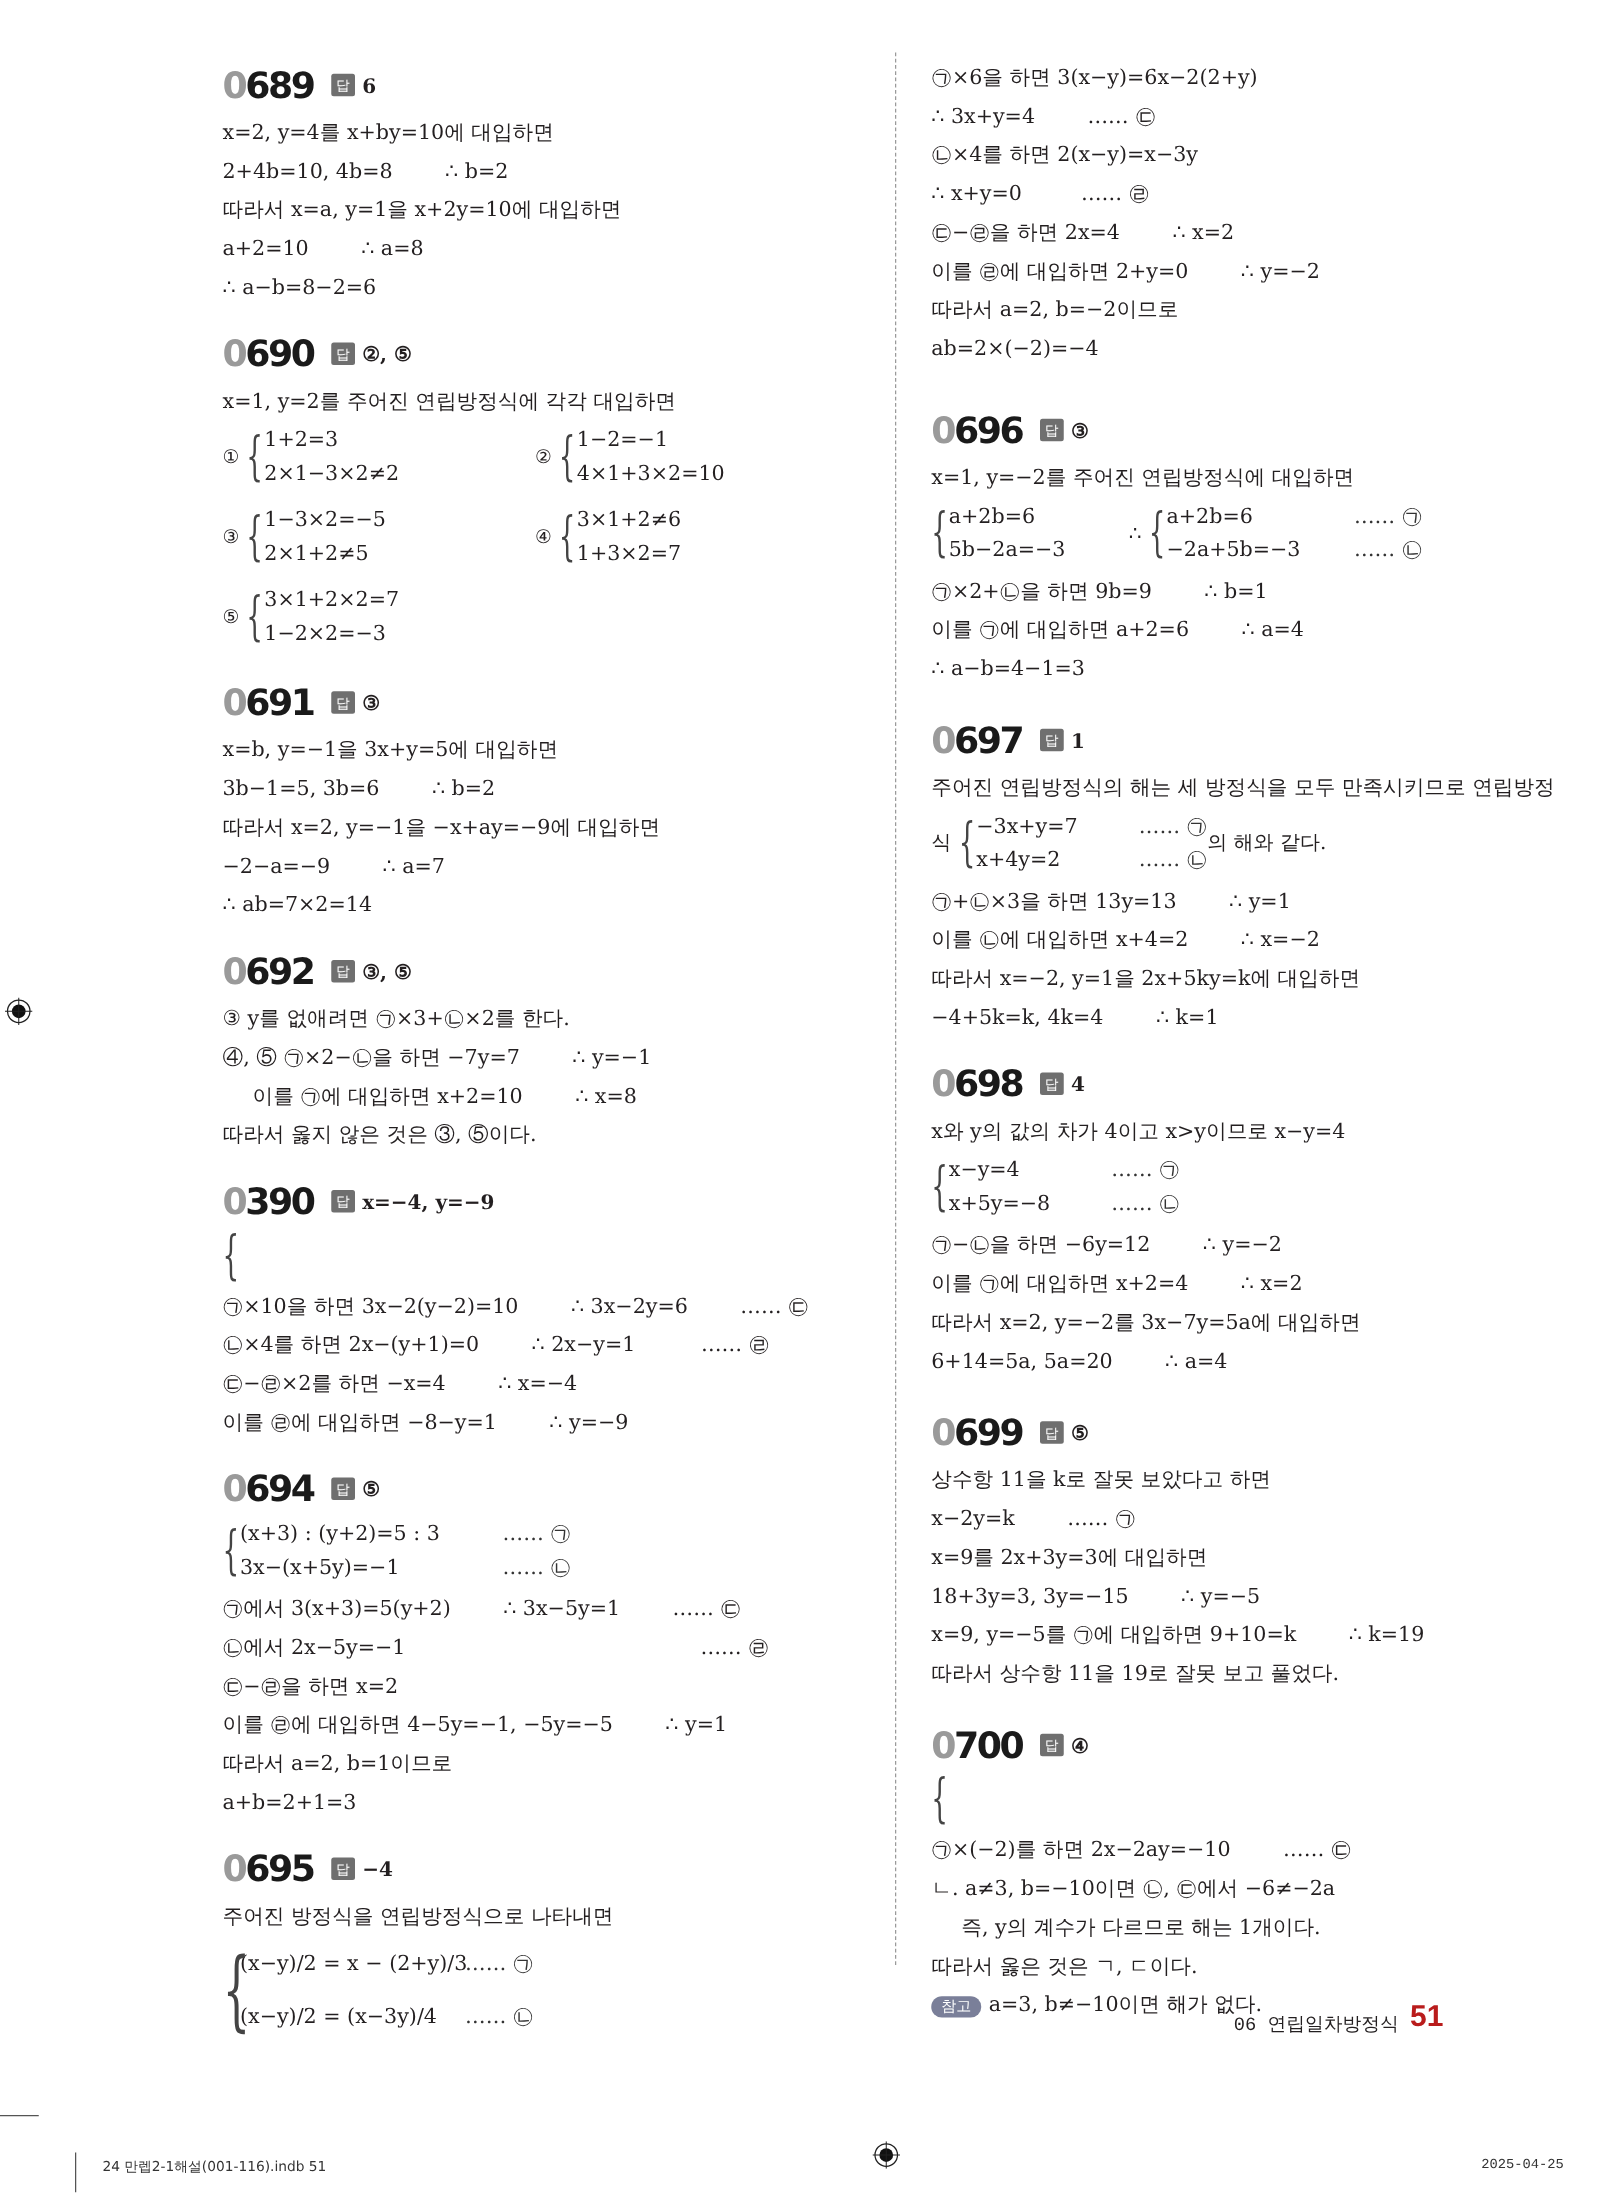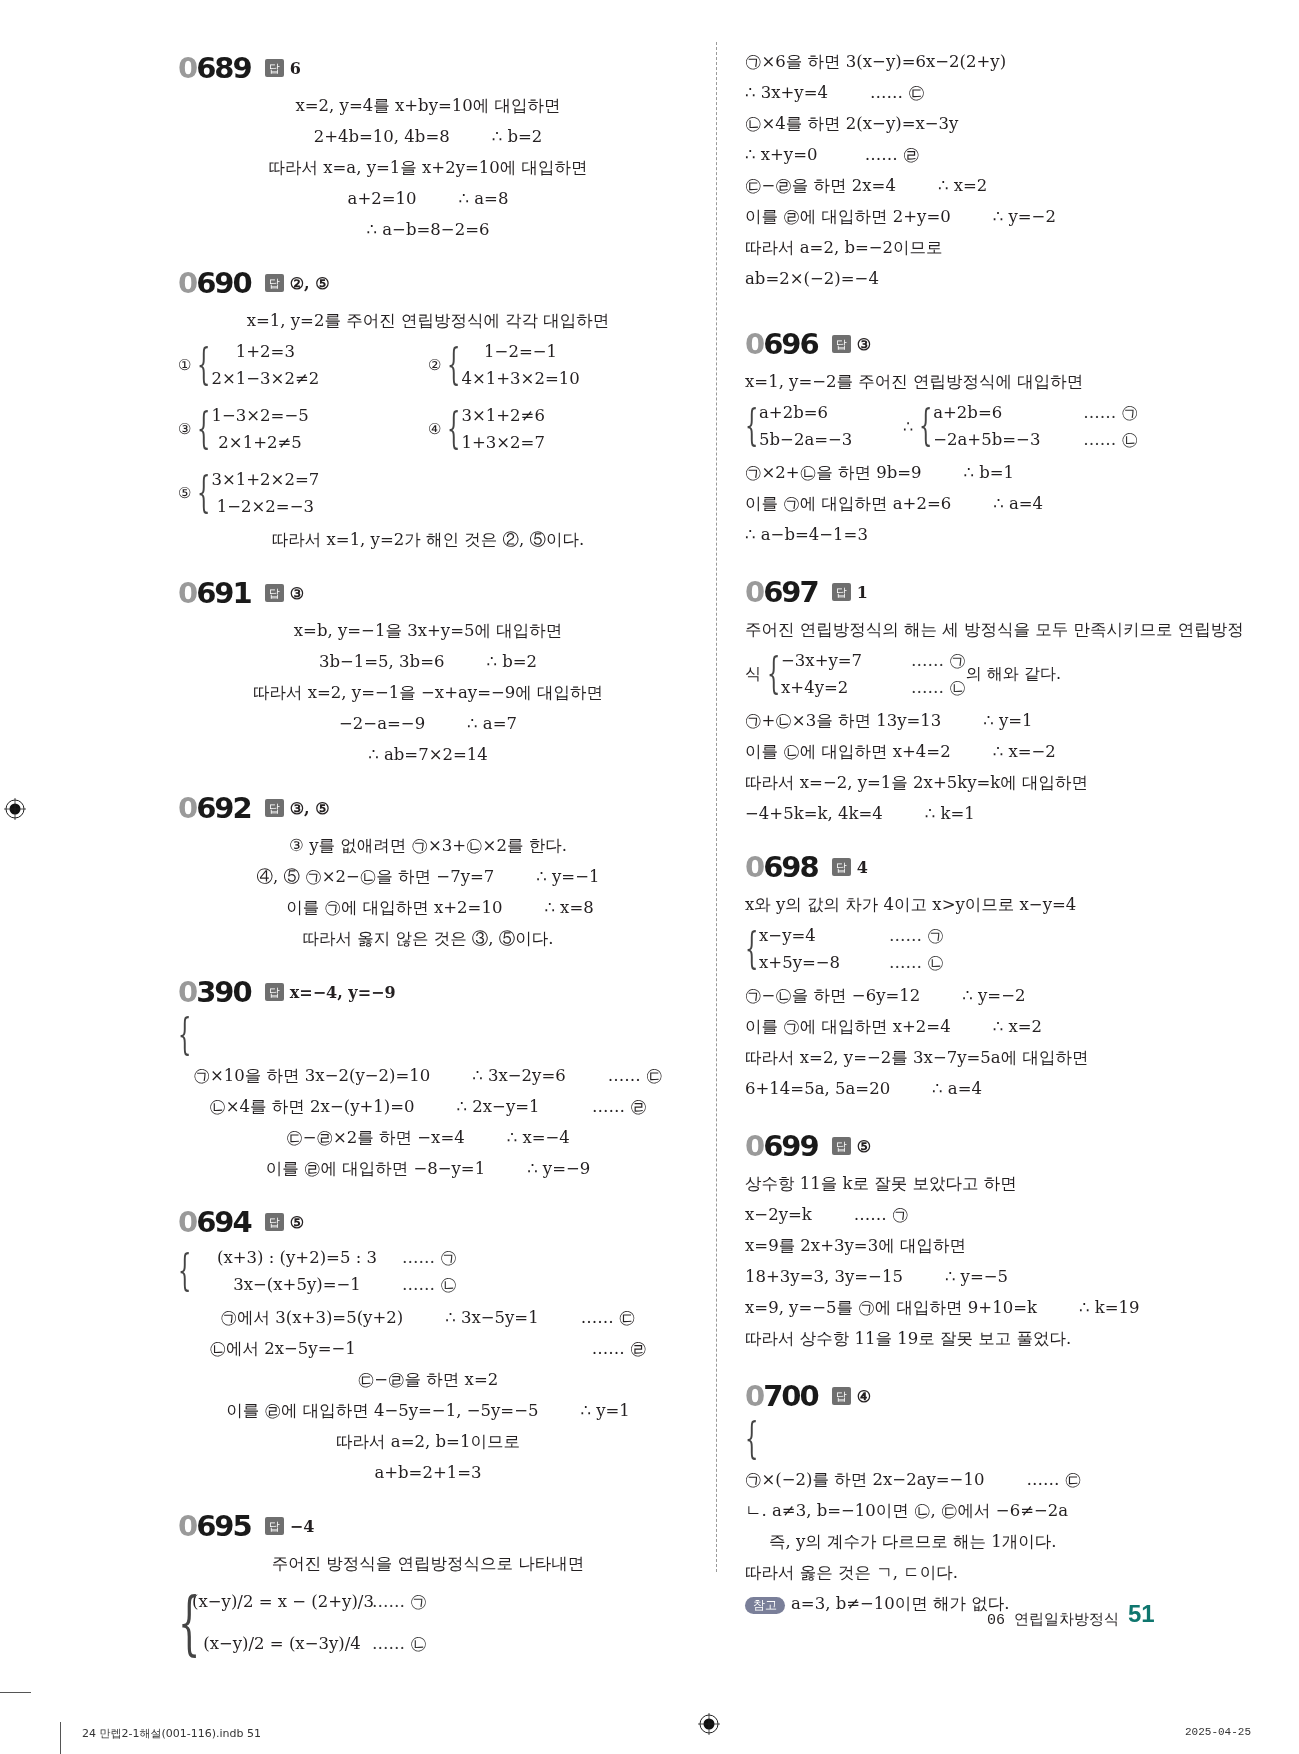--- a/index.html
+++ b/index.html
@@ -1,40 +1,40 @@
 <!DOCTYPE html>
 <html><head>
 <meta charset="utf-8">
 <style>
   html, body { margin:0; padding:0; background:#ffffff; }
   body { width:1299px; height:1754px; position:relative; overflow:hidden;
          font-family:"DejaVu Serif", "Liberation Serif", serif; color:#231f20; }
   .col { position:absolute; top:48px; }
-  .col-left { left:178px; width:500px;text-align:center; }
+  .col-left { left:178px; width:500px; }
   .col-right { left:745px; width:520px; }
   .divider { position:absolute; left:716px; top:42px; height:1530px; border-left:1px dashed #9a9a9a; }
   .problem { margin-bottom:18px; }
   .head { display:flex; align-items:center; height:40px; margin-bottom:2px; }
   .num { font-family:"DejaVu Sans", "Liberation Sans", sans-serif; font-weight:bold;
          font-size:29px; letter-spacing:-2px; color:#1a1a1a; }
   .num .zero { color:#9a9a9a; }
   .badge { display:inline-flex; align-items:center; justify-content:center; width:19px; height:18px;
            background:#6f6f6f; color:#fff; border-radius:2px; font-size:11px; margin-left:14px;
            font-family:"DejaVu Sans", sans-serif; }
   .ans { margin-left:6px; font-size:16px; font-weight:bold; }
   .line { font-size:16.5px; height:31px; line-height:31px; white-space:pre; }
   .sys { display:flex; align-items:center; margin:2px 0 4px 0; }
   .brace { font-size:42px; line-height:1; font-weight:200; color:#444; margin-right:2px; transform:scaleX(0.5); transform-origin:left; width:12px; }
   .sys-lines .line { height:27px; line-height:27px; }
   .tag { color:#333; }
   .opt-grid { display:grid; grid-template-columns:250px 250px; row-gap:4px; }
   .footer-chapter { position:absolute; right:180px; top:1610px; font-family:Liberation Mono, monospace;
                     font-size:15px; color:#231f20; }
   .footer-page { position:absolute; left:1128px; top:1600px; font-family:"Liberation Sans", sans-serif;
-                 font-weight:bold; font-size:24px; color:#0f766e; }
+                 font-weight:bold; font-size:24px; color:#b91c1c; }
   .print-file { position:absolute; left:82px; top:1726px; font-family:"DejaVu Sans", sans-serif; font-size:11px; color:#333; }
   .print-date { position:absolute; right:48px; top:1726px; font-family:Liberation Mono, monospace; font-size:11px; color:#333; }
   .crop-h { position:absolute; left:0; top:1692px; width:31px; border-top:1px solid #555; }
   .crop-v { position:absolute; left:60px; top:1722px; height:32px; border-left:1px solid #555; }
   .reg { position:absolute; width:22px; height:22px; }
   .note-badge { display:inline-block; background:#7a7f99; color:#fff; border-radius:9px; padding:0 8px;
                 font-size:12px; line-height:17px; font-family:"DejaVu Sans", sans-serif; margin-right:6px; }
   .indent { padding-left:24px; }
 </style>
 </head>
@@ -99,21 +99,20 @@
         </div>
       <div class="sys">
           <span style="font-size:15px;margin-right:6px">⑤</span>
           <span class="brace">{</span>
           <div class="sys-lines">
             <div class="line">3×1+2×2=7</div>
             <div class="line">1−2×2=−3</div>
           </div>
         </div>
     </div>
-    <div class="line">따라서 x=1, y=2가 해인 것은 ②, ⑤이다.</div>
   </div>
 
   <div class="problem">
     <div class="head">
       <span class="num"><span class="zero">0</span><span>691</span></span>
       <span class="badge">답</span>
       <span class="ans">③</span>
     </div>
     <div class="line">x=b, y=−1을 3x+y=5에 대입하면</div>
     <div class="line">3b−1=5, 3b=6        ∴ b=2</div>

